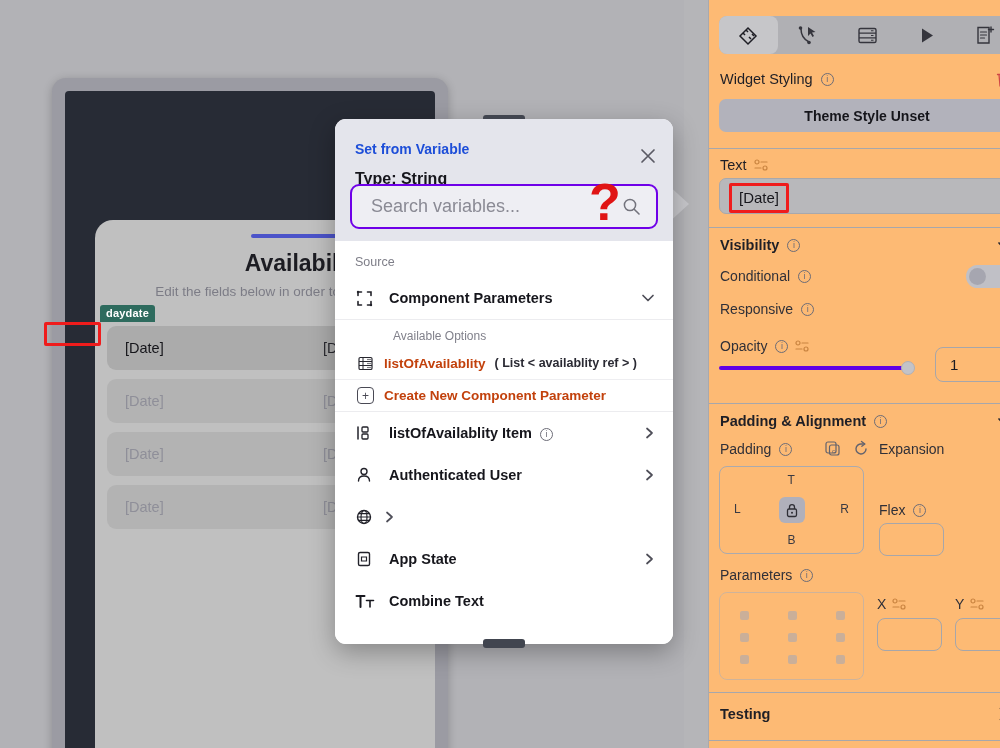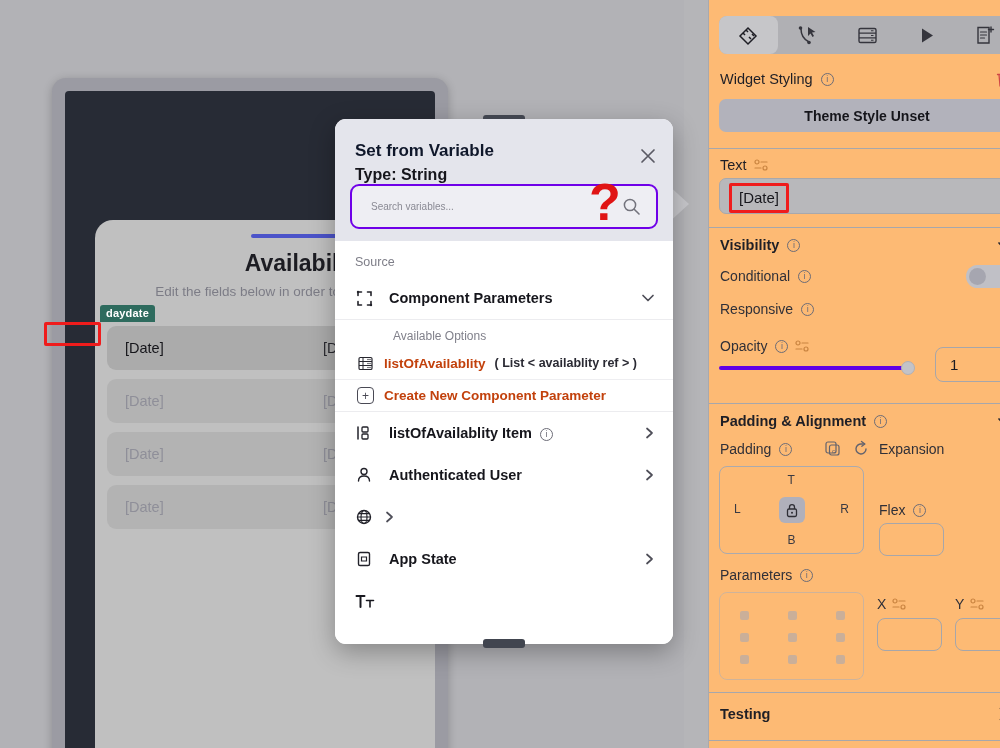--- a/index.html
+++ b/index.html
@@ -98,35 +98,35 @@
   }
   .drag-grab-top {
     position: absolute; left: 50%; margin-left: -21px; top: -4px;
     width: 42px; height: 9px; background: #41454f; border-radius: 3px;
   }
   .drag-grab-bottom {
     position: absolute; left: 50%; margin-left: -21px; bottom: -4px;
     width: 42px; height: 9px; background: #41454f; border-radius: 3px;
     z-index: 21;
   }
-  .pop-kicker { font-size: 17px; color: #0f172a; font-weight: bold; }
-  .pop-title { font-size: 16px; color: #16161c; font-weight: bold; margin-top: 5px; }
+  .pop-kicker { font-size: 14px; color: #1d4ed8; font-weight: bold; }
+  .pop-title { font-size: 16px; color: #16161c; font-weight: bold; margin-top: 13px; }
   .pop-close {
     position: absolute; right: 14px; top: 26px;
     width: 22px; height: 22px; cursor: pointer;
   }
   .search-box {
     position: absolute; left: 15px; top: 65px;
     width: 308px; height: 45px;
     background: #eeeef3;
     border: 2.5px solid #6f00e8;
     border-radius: 9px;
     display: flex; align-items: center;
   }
-  .search-ph { font-size: 10px; color: #8a8a94; padding-left: 19px; flex: 1; }
+  .search-ph { font-size: 18px; color: #8a8a94; padding-left: 19px; flex: 1; }
   .search-ico { margin-right: 15px; opacity: .75; }
 
   .popup-body {
     background: #fff;
     border-radius: 0 0 11px 11px;
     height: 403px; overflow: hidden;
   }
   .src-label { font-size: 12.5px; color: #7e7e88; padding: 14px 0 8px 20px; }
   .grp-row {
     display: flex; align-items: center;
@@ -436,20 +436,21 @@
         </span>
       </div>
 
       <div class="grp-row">
         <span class="ic">
           <svg width="20" height="18" viewBox="0 0 20 18">
             <path d="M1.5 4 H9.5 M5.5 4 V15" stroke="#18181f" stroke-width="2" stroke-linecap="round"></path>
             <path d="M11.5 8.5 H18.5 M15 8.5 V15" stroke="#18181f" stroke-width="1.6" stroke-linecap="round"></path>
           </svg>
         </span>
+        <span class="grp-name">Combine Text</span>
       </div>
     </div>
   </div>
 
   <div class="qmark">?</div>
 
   <div class="panel">
 
     <div class="ghost-top"></div>
 

